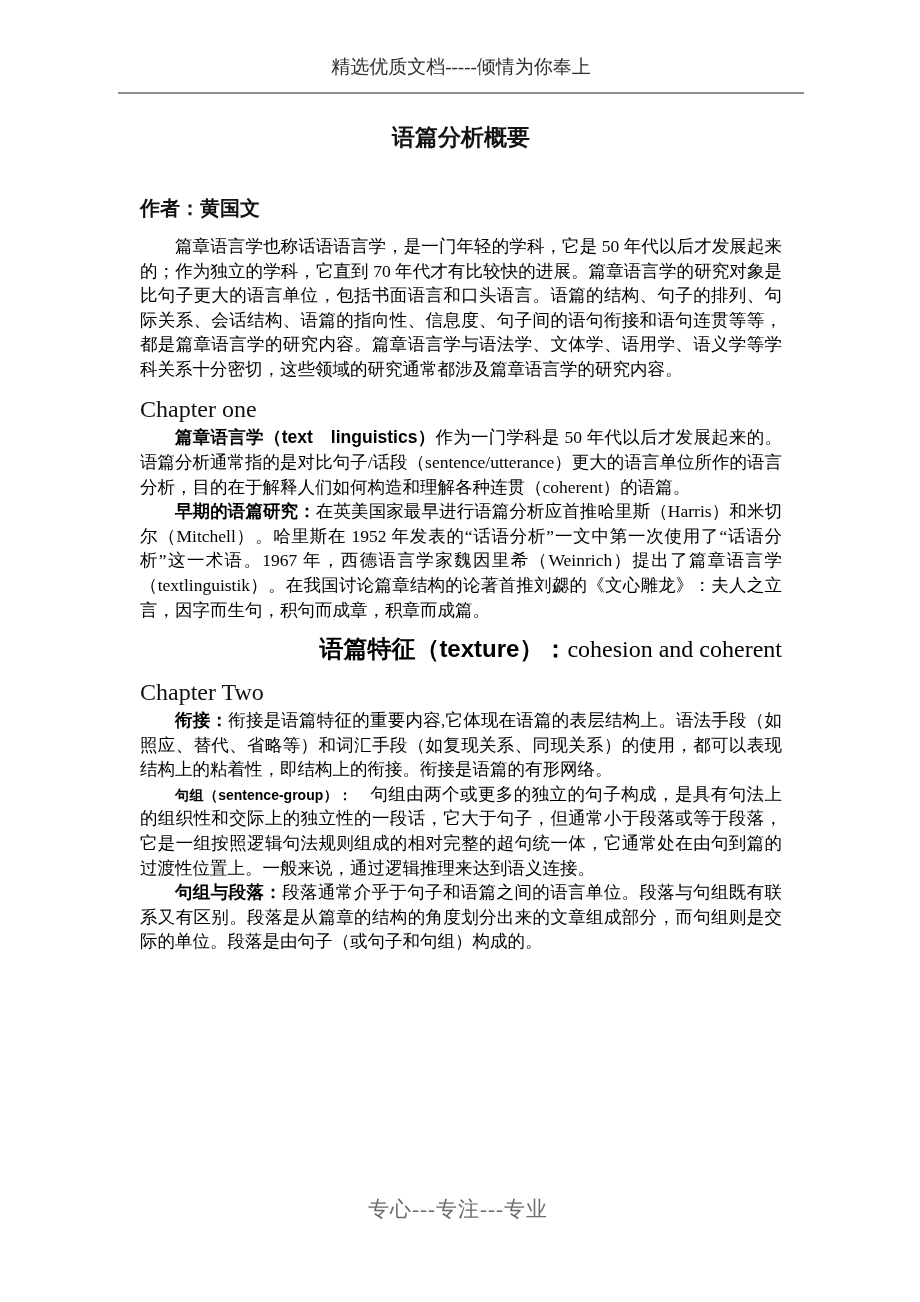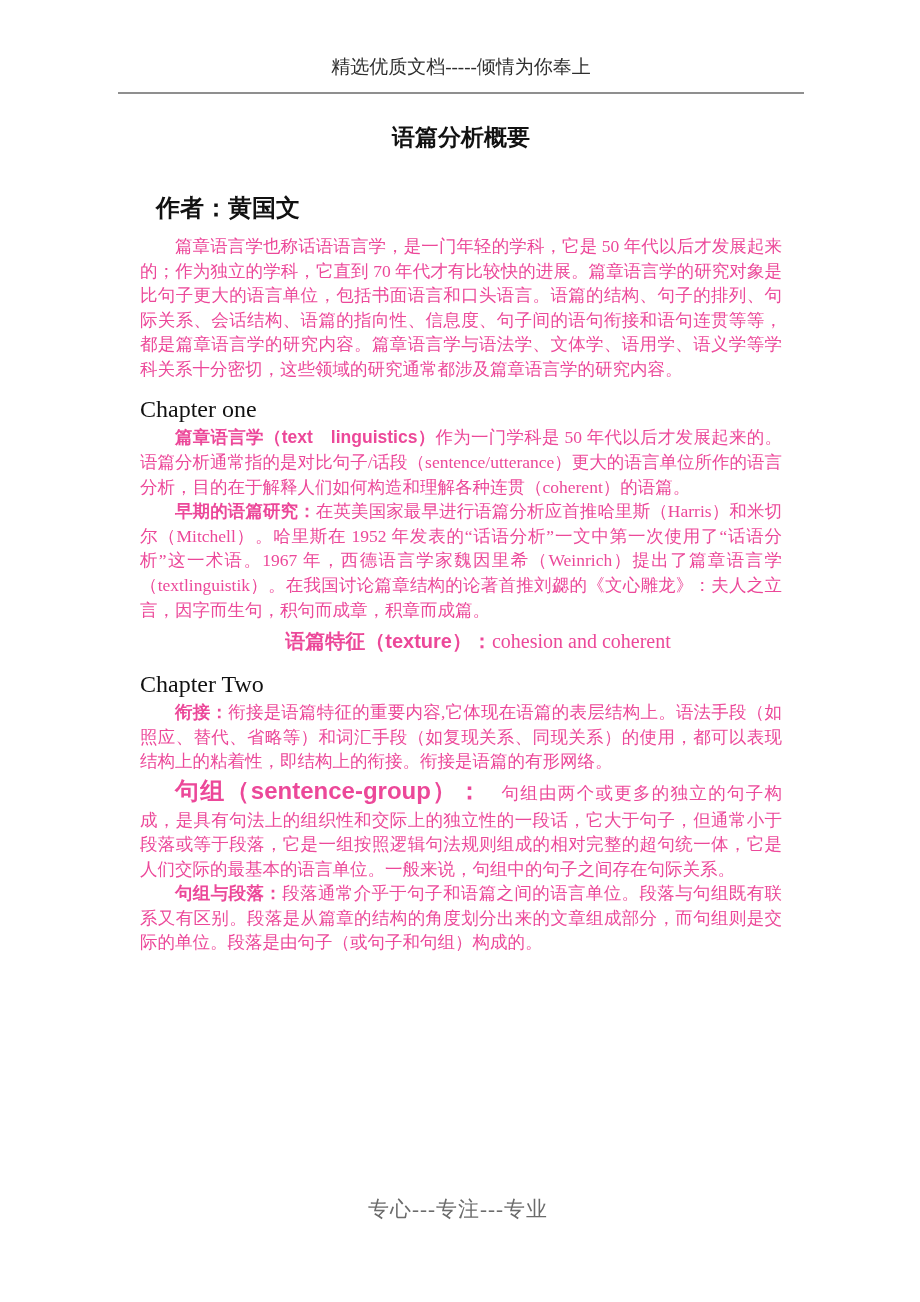--- a/index.html
+++ b/index.html
@@ -36,56 +36,55 @@
     font-family: "Liberation Sans", "DejaVu Sans", sans-serif;
     font-weight: bold;
     font-size: 23px;
     line-height: 38px;
     color: #111;
   }
   .author {
     margin-top: 36px;
     font-family: "Liberation Sans", "DejaVu Sans", sans-serif;
     font-weight: bold;
-    font-size: 24px;
+    font-size: 20px;
     line-height: 32px;
     color: #111;
-    margin-left: 16px;
   }
   p.body {
     margin: 0;
     font-size: 17.5px;
     line-height: 1.405;
     text-align: justify;
     text-indent: 2em;
-    color: #ec4899;
+    color: #000000;
   }
   p.intro { margin-top: 10px; }
   .lead {
     font-family: "Liberation Sans", "DejaVu Sans", sans-serif;
     font-weight: bold;
   }
   h2.chapter {
     margin: 12px 0 0 0;
     font-family: "Liberation Serif", "DejaVu Serif", serif;
     font-weight: normal;
     font-size: 24px;
     line-height: 32px;
     color: #111;
   }
   .mt4 { margin-top: 4px; }
   .mt6 { margin-top: 6px; }
   p.feature {
-    margin: 4px 0 0 0;
-    font-size: 20px;
+    margin: 12px 0 0 0;
+    font-size: 24px;
     line-height: 30px;
     text-indent: 1.7em;
-    text-align: center;
+    text-align: right;
   }
-  .lead-large { font-size: 24px; }
+  .lead-large { font-size: 14px; }
   .footer {
     position: absolute;
     top: 1194px;
     left: 0;
     width: 916px;
     text-align: center;
     font-size: 21px;
     line-height: 30px;
     color: #6b6b6b;
     letter-spacing: 1px;
@@ -114,21 +113,21 @@
 
 
   <p class="body feature"><b class="lead">语篇特征（texture）：</b><span>cohesion and coherent</span></p>
 
   <h2 class="chapter">Chapter Two</h2>
 
   <p class="body mt6"><b class="lead">衔接：</b><span>衔接是语篇特征的重要内容,它体现在语篇的表层结构上。语法手段（如照应、替代、省略等）和词汇手段（如复现关系、同现关系）的使用，都可以表现结构上的粘着性，即结构上的衔接。衔接是语篇的有形网络。</span></p>
 
 
 
-  <p class="body mt6"><b class="lead lead-large">句组（sentence-group）：</b><span>　句组由两个或更多的独立的句子构成，是具有句法上的组织性和交际上的独立性的一段话，它大于句子，但通常小于段落或等于段落，它是一组按照逻辑句法规则组成的相对完整的超句统一体，它是人们交际的最基本的语言单位。一般来说，句组中的句子之间存在句际关系。</span></p>
+  <p class="body mt6"><b class="lead lead-large">句组（sentence-group）：</b><span>　句组由两个或更多的独立的句子构成，是具有句法上的组织性和交际上的独立性的一段话，它大于句子，但通常小于段落或等于段落，它是一组按照逻辑句法规则组成的相对完整的超句统一体，它通常处在由句到篇的过渡性位置上。一般来说，通过逻辑推理来达到语义连接。</span></p>
 
   <p class="body mt6"><b class="lead">句组与段落：</b><span>段落通常介乎于句子和语篇之间的语言单位。段落与句组既有联系又有区别。段落是从篇章的结构的角度划分出来的文章组成部分，而句组则是交际的单位。段落是由句子（或句子和句组）构成的。</span></p>
 
 </div>
 
 <div class="footer">
   <span>专心---专注---专业</span>
 </div>
 
 </body></html>

